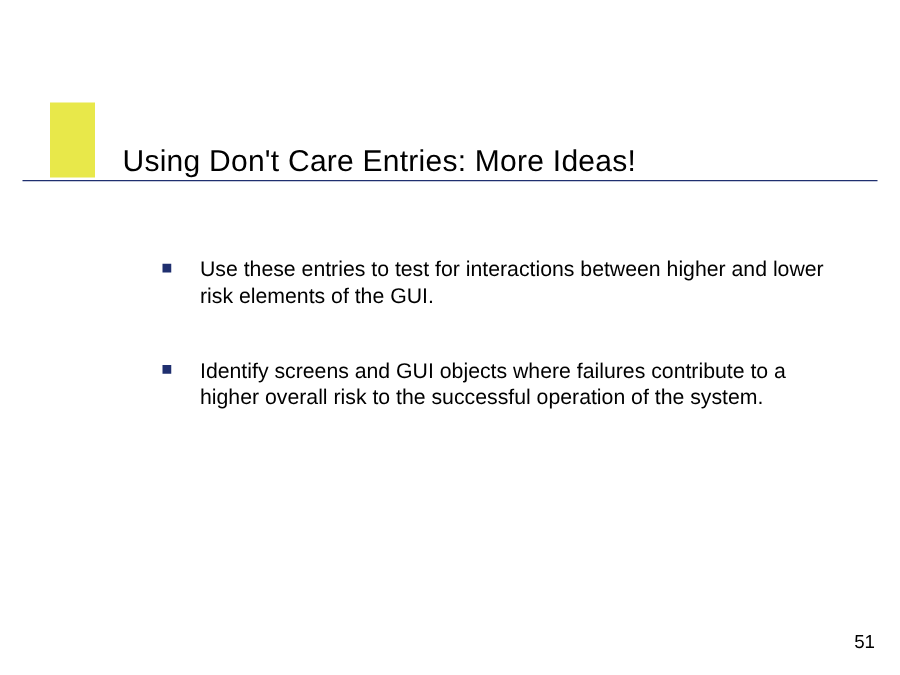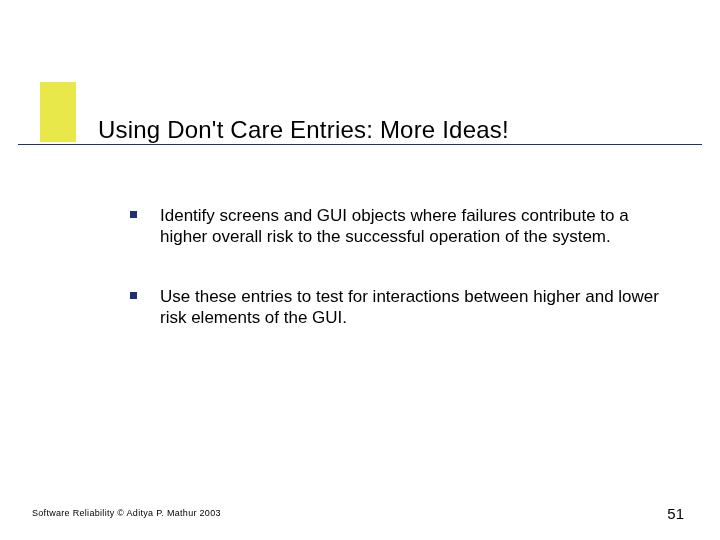--- a/index.html
+++ b/index.html
@@ -78,42 +78,41 @@
   .footer {
     position: absolute;
     left: 32px;
     bottom: 22px;
     font-size: 9px;
     color: #000000;
     letter-spacing: 0.3px;
   }
   .pagenum {
     position: absolute;
-    right: 36px;
+    right: 20px;
     bottom: 18px;
     font-size: 15px;
     color: #000000;
   }
 </style>
 </head>
 <body>
 
 <div class="slide">
 
   <div class="accent-block"></div>
   <div class="title-rule"></div>
 
   <div class="title">Using Don't Care Entries: More Ideas!</div>
 
   <div class="body">
     <ul class="points">
       <li>
-        <span>Identify screens and GUI objects where failures contribute to a higher overall risk to the successful operation of the system.</span>
+        <span>Use these entries to test for interactions between higher and lower risk elements of the GUI.</span>
       </li>
       <li>
-        <span>Use these entries to test for interactions between higher and lower risk elements of the GUI.</span>
+        <span>Identify screens and GUI objects where failures contribute to a higher overall risk to the successful operation of the system.</span>
       </li>
     </ul>
   </div>
 
-  <div class="footer">Software Reliability © Aditya P. Mathur 2003</div>
   <div class="pagenum">51</div>
 </div>
 
 </body></html>

